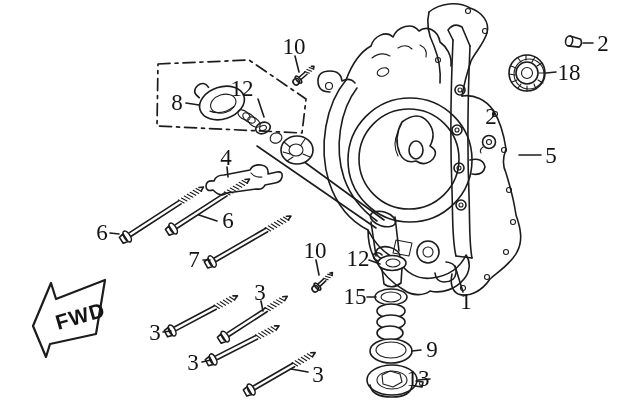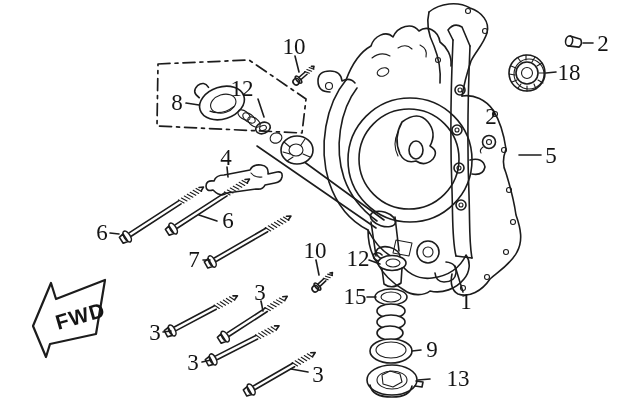--- a/index.html
+++ b/index.html
@@ -258,15 +258,15 @@
 <span class="co" style="left:194px;top:259px">7</span>
 <span class="co" style="left:315px;top:250px">10</span>
 <span class="co" style="left:358px;top:258px">12</span>
 <span class="co" style="left:355px;top:296px">15</span>
 <span class="co" style="left:466px;top:301px">1</span>
 <span class="co" style="left:155px;top:332px">3</span>
 <span class="co" style="left:260px;top:292px">3</span>
 <span class="co" style="left:193px;top:362px">3</span>
 <span class="co" style="left:318px;top:374px">3</span>
 <span class="co" style="left:432px;top:349px">9</span>
-<span class="co" style="left:458px;top:378px">13</span>
+<span class="co" style="left:418px;top:378px">13</span>
 
 </div>
 
 </body></html>

